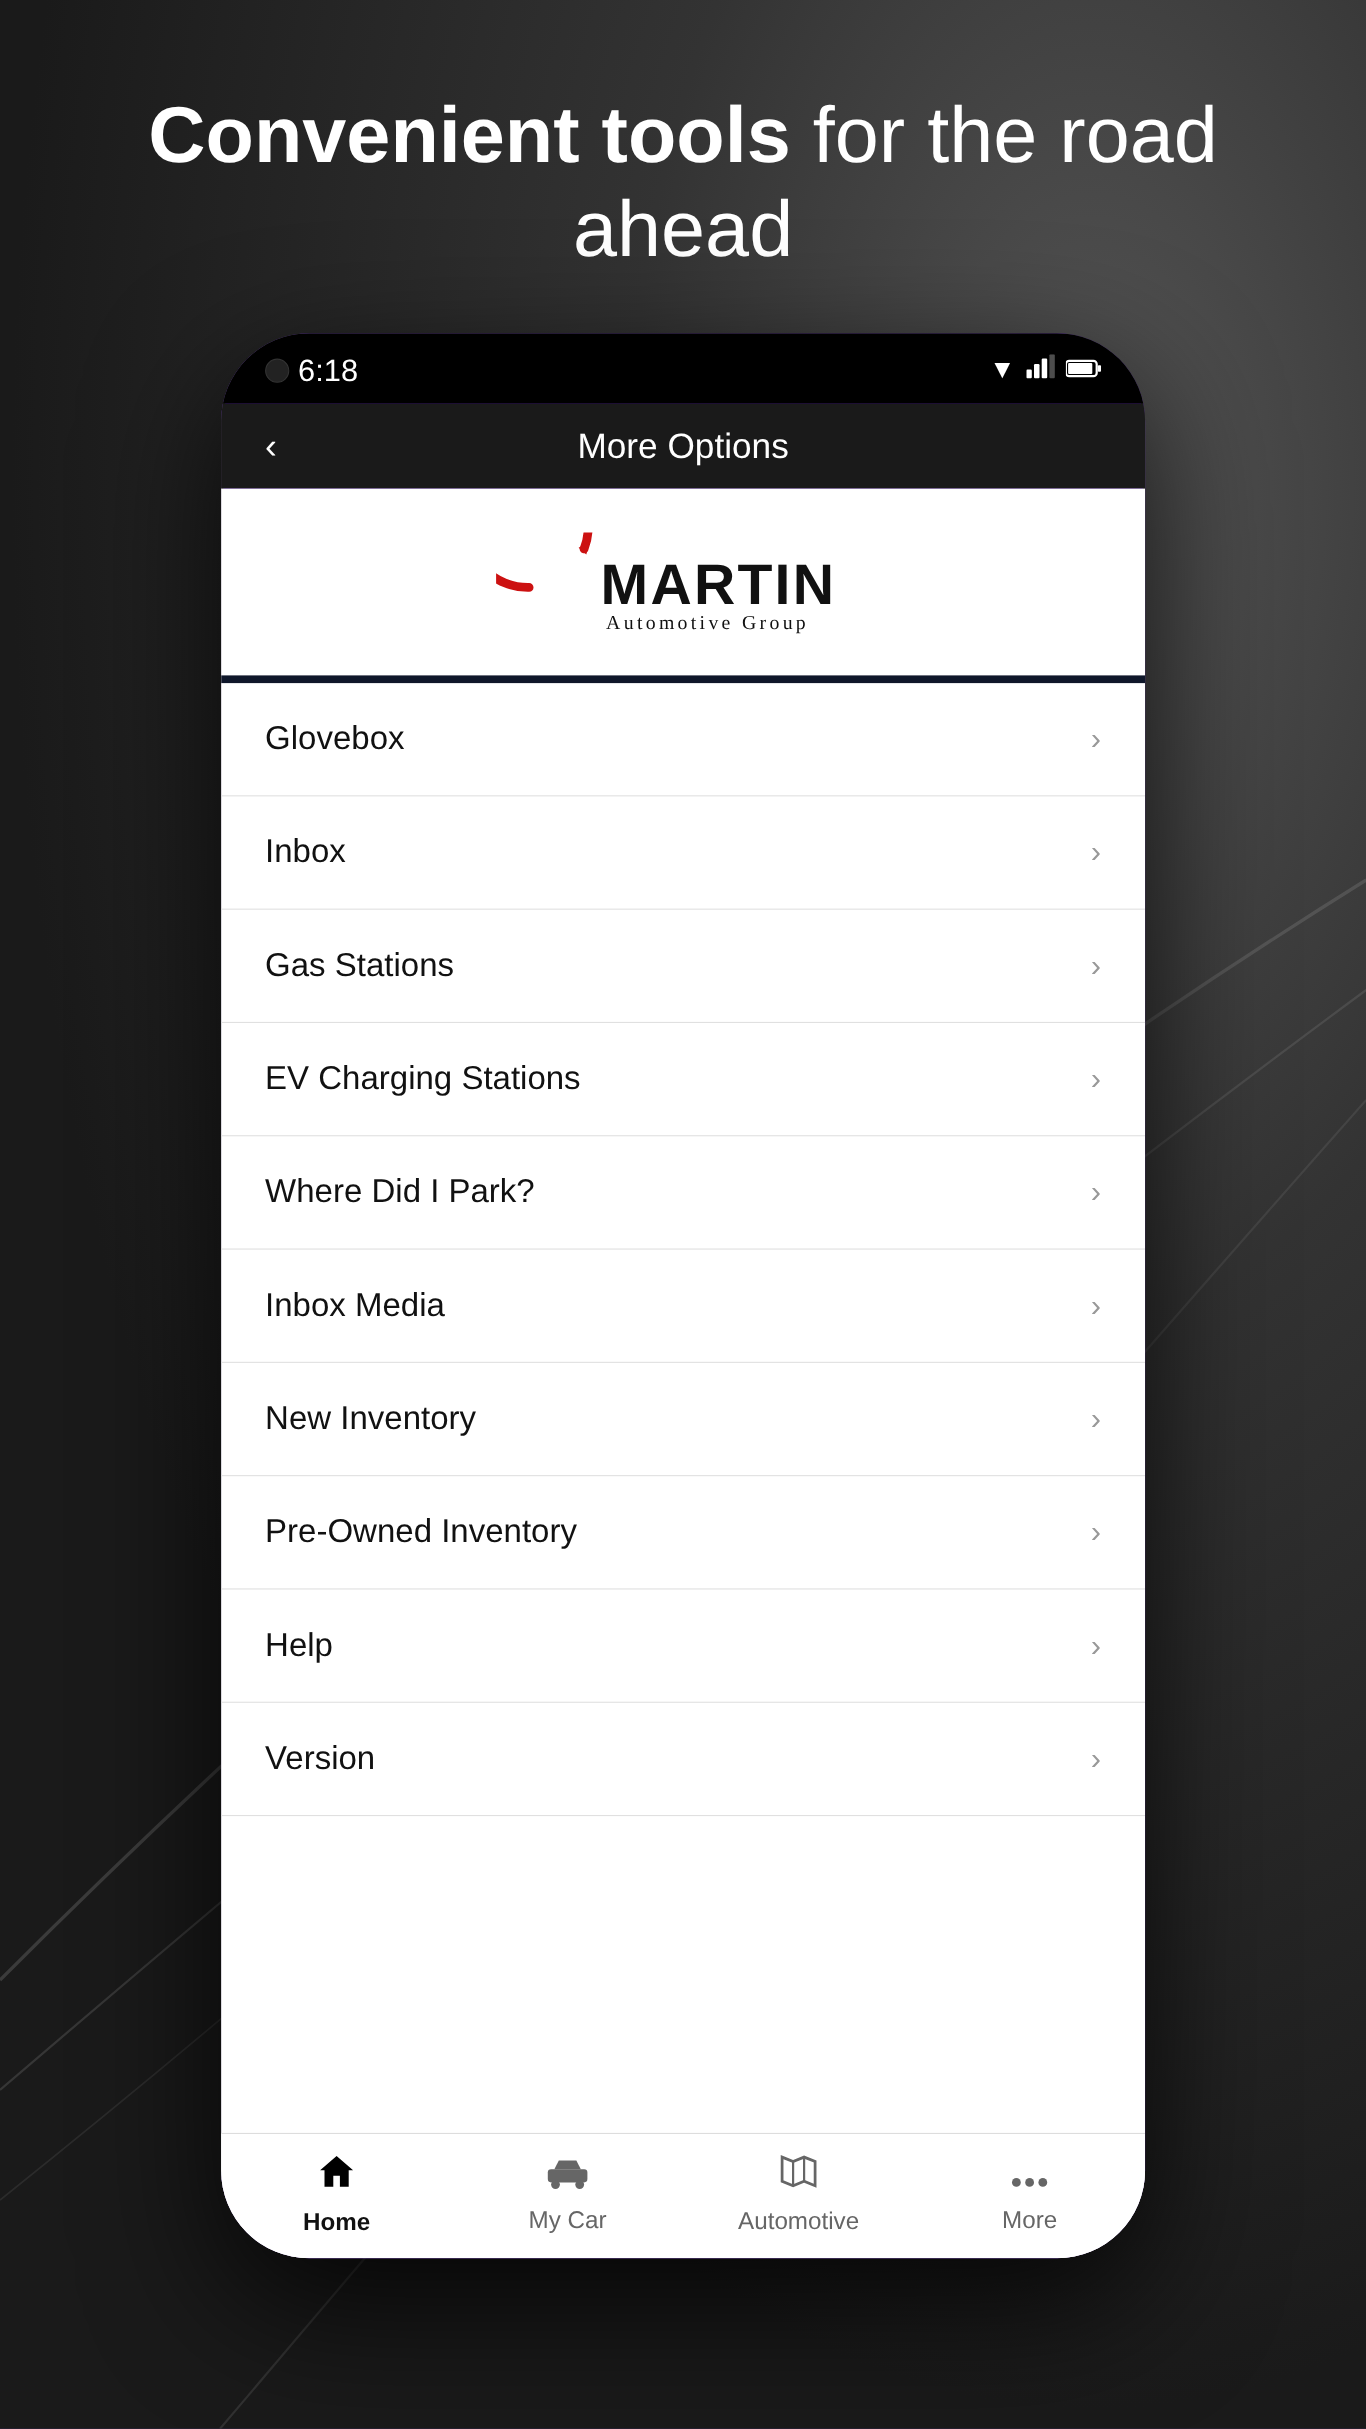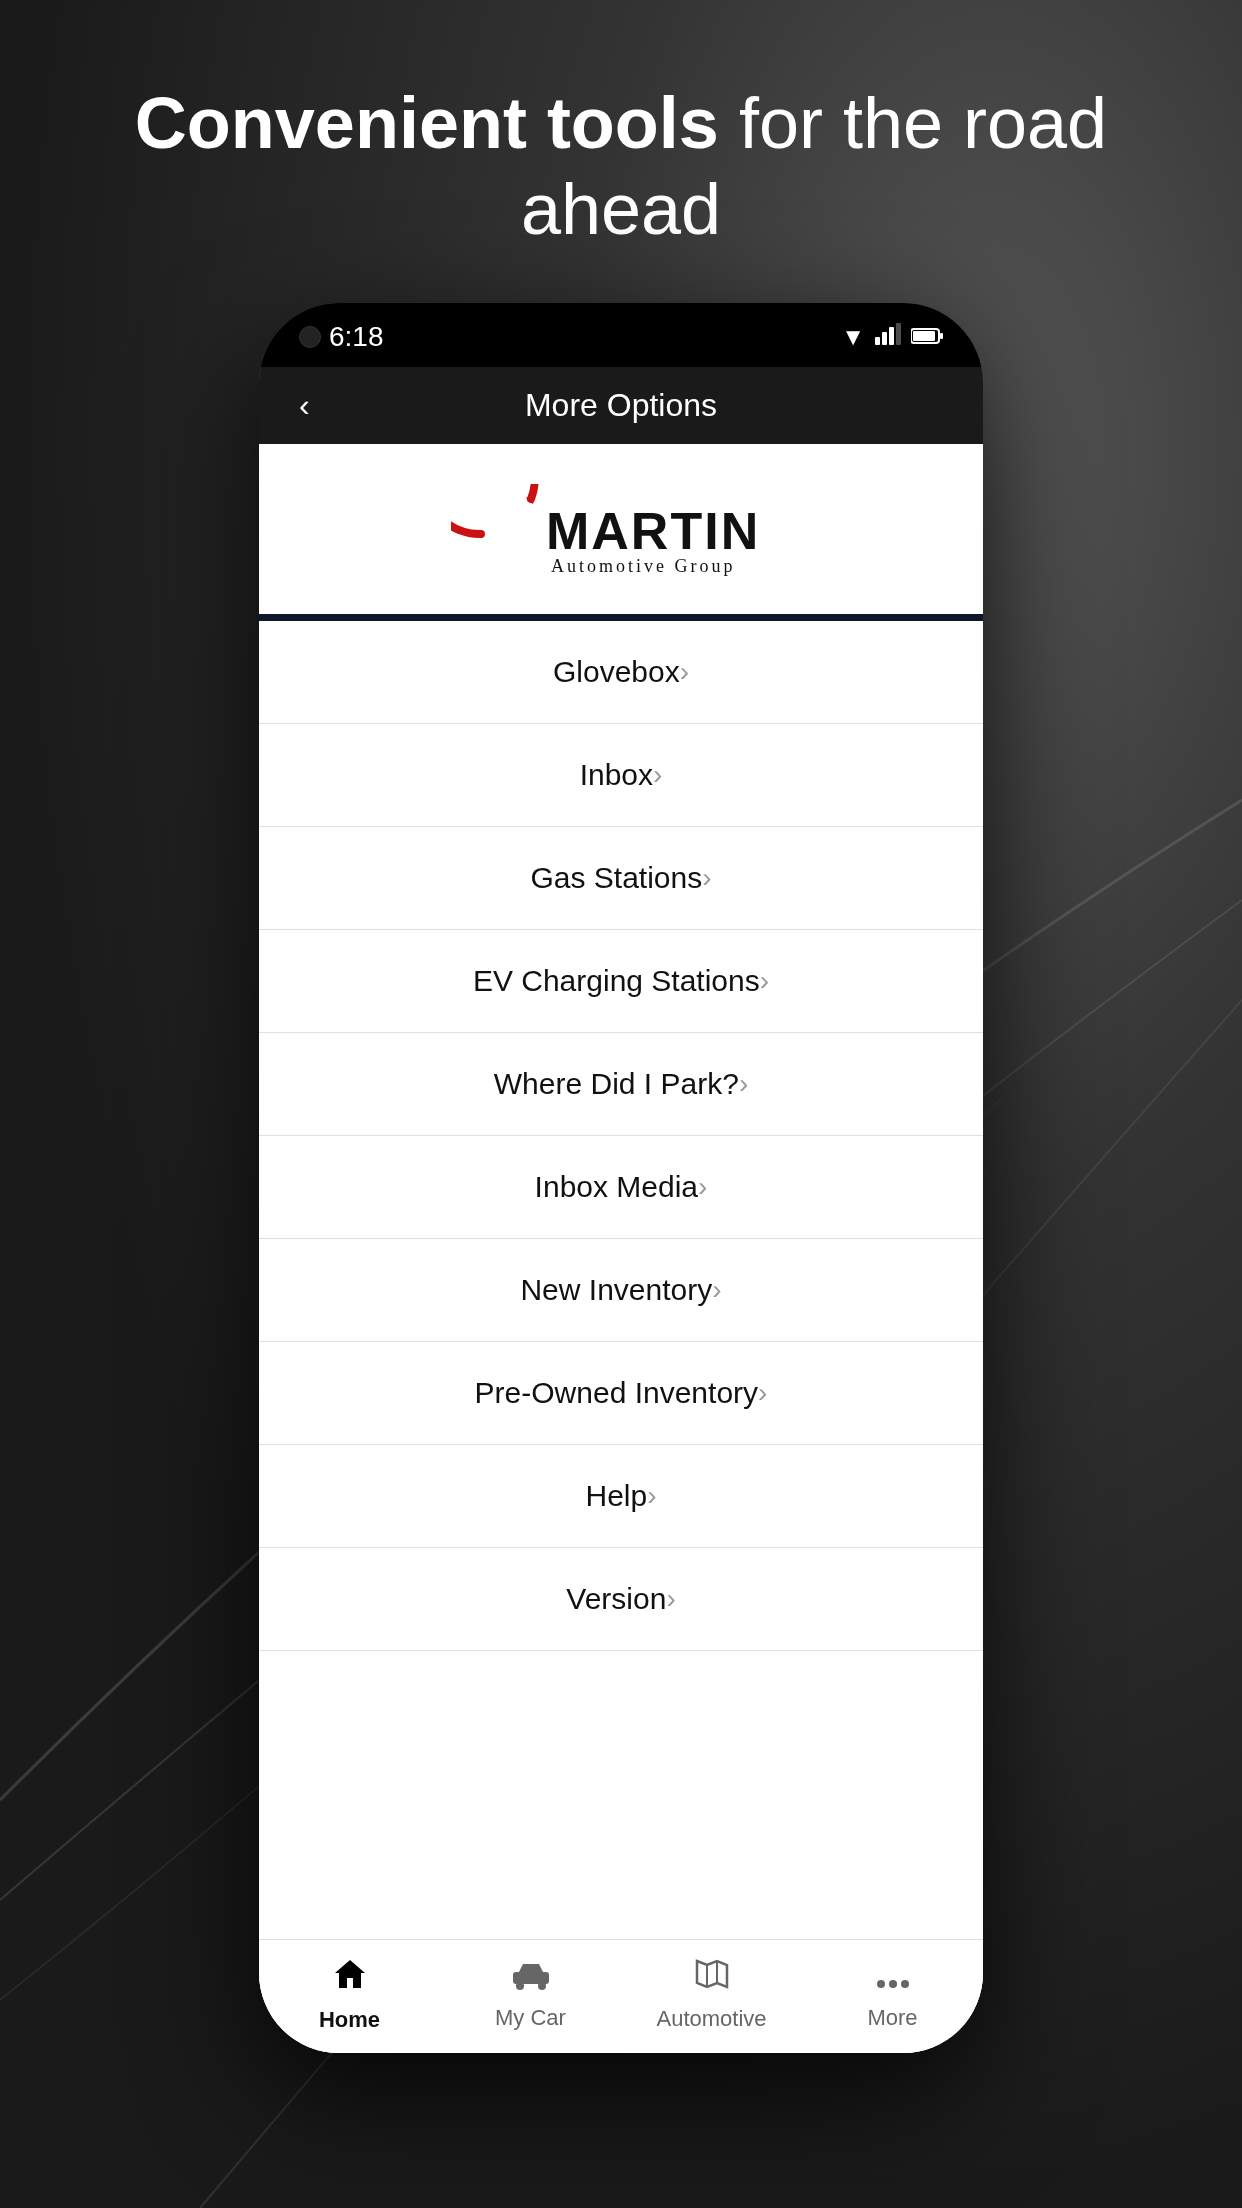--- a/index.html
+++ b/index.html
@@ -47,21 +47,21 @@
       line-height: 1.2;
     }
 
     .hero-text h1 strong {
       font-weight: 800;
     }
 
     .phone-container {
       position: relative;
       z-index: 2;
-      width: 724px;
+      width: 840px;
       height: 1750px;
       background: #6d28d9;
       border-radius: 80px;
       box-shadow: 0 40px 120px rgba(0,0,0,0.8), inset 0 0 0 2px #444;
       overflow: hidden;
       display: flex;
       flex-direction: column;
     }
 
     .phone-top-bar {
@@ -150,21 +150,21 @@
     }
 
     .menu-list {
       flex: 1;
       overflow: hidden;
     }
 
     .menu-item {
       display: flex;
       align-items: center;
-      justify-content: center;
+      justify-content: space-between;
       padding: 34px 40px;
       border-bottom: 1px solid #e0e0e0;
       cursor: pointer;
     }
 
     .menu-item-label {
       font-size: 30px;
       font-weight: 400;
       color: #111;
     }

